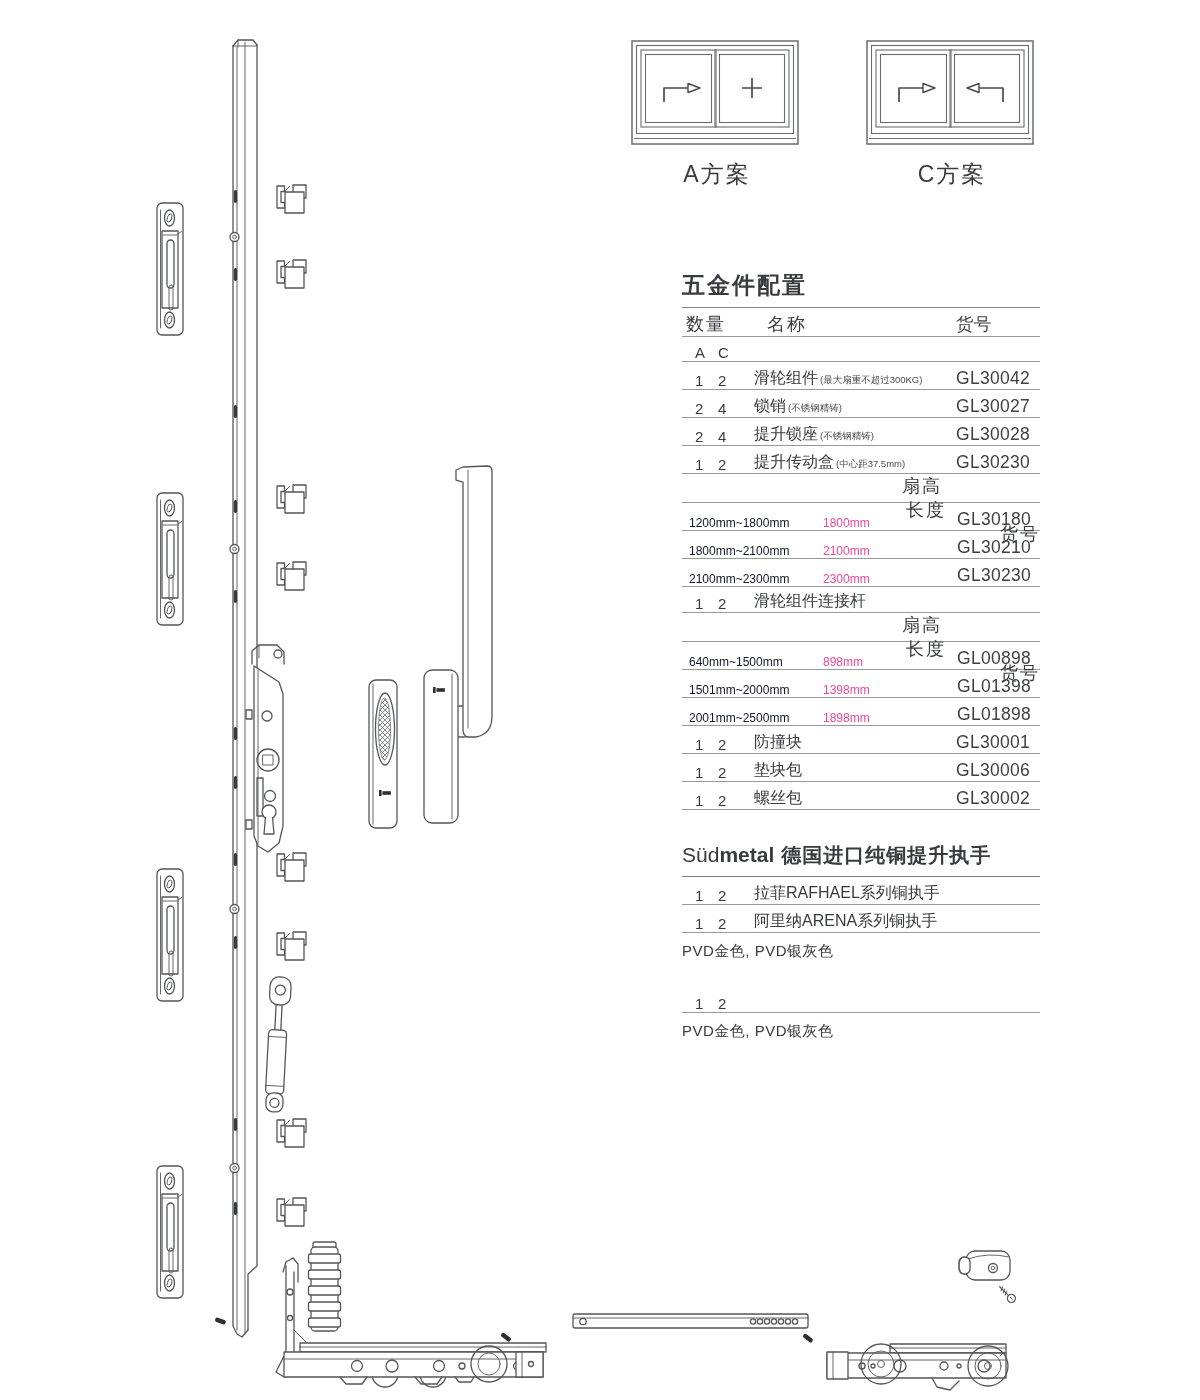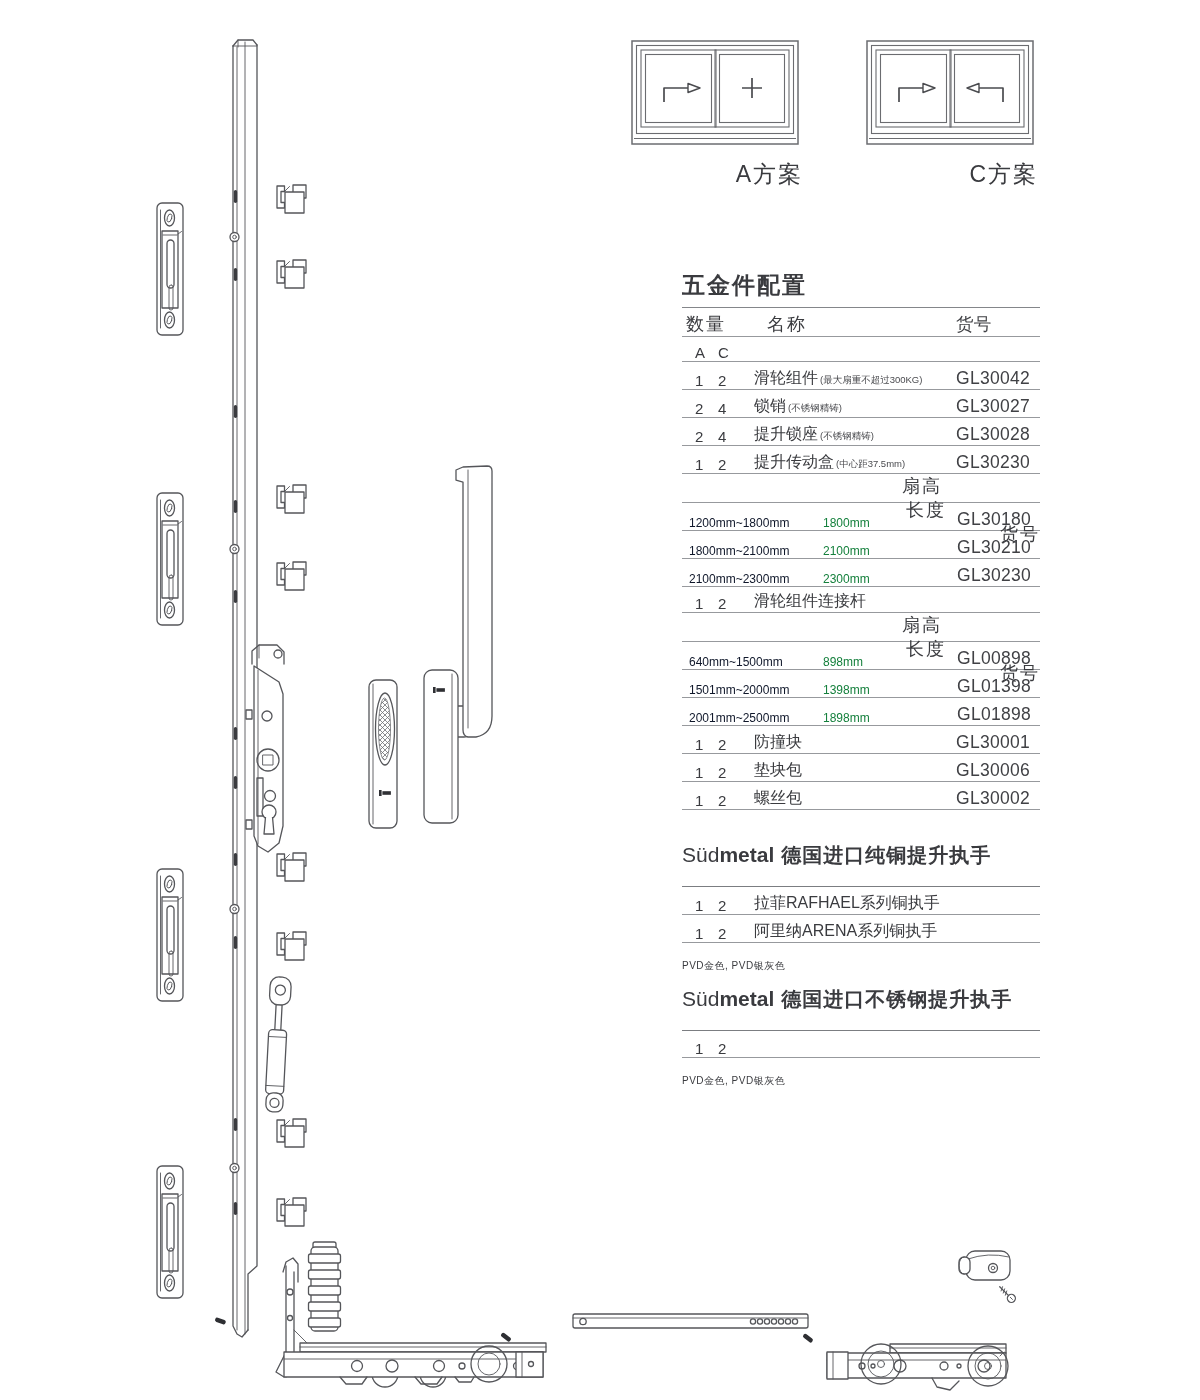--- a/index.html
+++ b/index.html
@@ -15,52 +15,52 @@
   svg .thin { stroke-width:0.9; }
   svg .fw { fill:#ffffff; stroke:#55565a; stroke-width:1.3; stroke-linejoin:round; }
   svg .dk { fill:#3a3b3f; stroke:none; }
   svg .blk { fill:#2e2f33; stroke:none; }
   svg .win { stroke:#6b6c70; stroke-width:1.5; fill:none; }
   svg .winthin { stroke:#6b6c70; stroke-width:1.1; fill:none; }
   svg .sym { stroke:#4a4b4f; stroke-width:1.7; fill:none; stroke-linejoin:round; }
   svg .symf { stroke:#4a4b4f; stroke-width:1.4; fill:#ffffff; stroke-linejoin:round; }
 
   
-  .scheme { width:172px; text-align:right; }
+  .scheme { width:172px; text-align:center; }
   .scheme-label { margin-top:7px; font-size:23px; letter-spacing:2px; color:#3a3b3f; }
 
   
   .tbl { left:682px; top:270px; width:358px; }
   .tbl-title { font-size:23px; font-weight:700; letter-spacing:2px; padding-bottom:6px; border-bottom:1px solid #84868a; }
   .row { display:flex; align-items:flex-end; border-bottom:1px solid #97999d; }
   .r-header { height:29px; font-size:18px; letter-spacing:2px; }
   .r-ac   { height:25px; font-size:16px; }
   .r-item { height:28px; }
   .r-sub  { height:29px; font-size:18px; letter-spacing:2px;flex-direction:column; }
   .r-size { height:28px; }
   .c-a    { flex:none; width:36px; padding-left:13px; font-size:15px; }
   .c-c    { flex:none; width:36px; font-size:15px; }
   .c-name { flex:1; font-size:16px; white-space:nowrap; }
   .c-note { font-size:9.5px; color:#4a4b4f; margin-left:2px; letter-spacing:0; }
   .c-code { flex:none; width:84px; font-size:17.5px; color:#404145; letter-spacing:0.3px; }
   .c-qty  { flex:none; width:85px; padding-left:4px; }
   .c-hname{ flex:1; }
   .c-range{ flex:none; width:141px; padding-left:7px; font-size:12px; color:#0f172a; }
-  .c-len  { flex:none; width:134px; font-size:12px; color:#15803d; }
+  .c-len  { flex:none; width:134px; font-size:12px; color:#ec4899; }
   .c-sub1 { flex:none; width:141px; padding-left:3px; }
   .c-sub2 { flex:none; width:134px; }
 
   
   .sec { left:682px; width:358px; }
-  .sec-title { padding-bottom:17px; border-bottom:1px solid #7b7d81; white-space:nowrap; }
+  .sec-title { padding-bottom:7px; border-bottom:1px solid #7b7d81; white-space:nowrap; }
   .brand-light { font-size:21px; font-weight:400; letter-spacing:0; }
   .brand-bold  { font-size:21px; font-weight:700; letter-spacing:0; }
   .sec-title .cn { font-size:20px; font-weight:700; margin-left:7px; letter-spacing:1px; }
   .sec .row { height:28px; }
-  .sec-note { margin-top:16px; font-size:10px; letter-spacing:0.5px; }
+  .sec-note { margin-top:9px; font-size:15px; letter-spacing:0.5px; }
 </style>
 </head>
 <body>
 
 <svg class="abs" style="left:0;top:0" width="1200" height="1400" viewBox="0 0 1200 1400">
   <defs>
     <pattern id="hatch" width="5" height="5" patternUnits="userSpaceOnUse">
       <path d="M0,0 L5,5 M5,0 L0,5" stroke="#6f7074" stroke-width="0.8" fill="none"></path>
     </pattern>
     <g id="strike-plate">
@@ -435,22 +435,19 @@
   </div>
   <div class="row r-item">
     <span class="c-a">1</span>
     <span class="c-c">2</span>
     <span class="c-name"><span>阿里纳ARENA系列铜执手</span></span>
   </div>
   <div class="sec-note">PVD金色, PVD银灰色</div>
 </div>
 
 <div class="abs sec" style="top:986px">
-  <div class="sec-title">
-    <span class="brand-light">Süd</span><span class="brand-bold">metal</span><span class="cn">德国进口不锈钢提升执手</span>
-  </div>
   <div class="row r-item" style="height:27px">
     <span class="c-a">1</span>
     <span class="c-c">2</span>
     <span class="c-name"></span>
   </div>
   <div class="sec-note">PVD金色, PVD银灰色</div>
 </div>
 
 </body></html>

